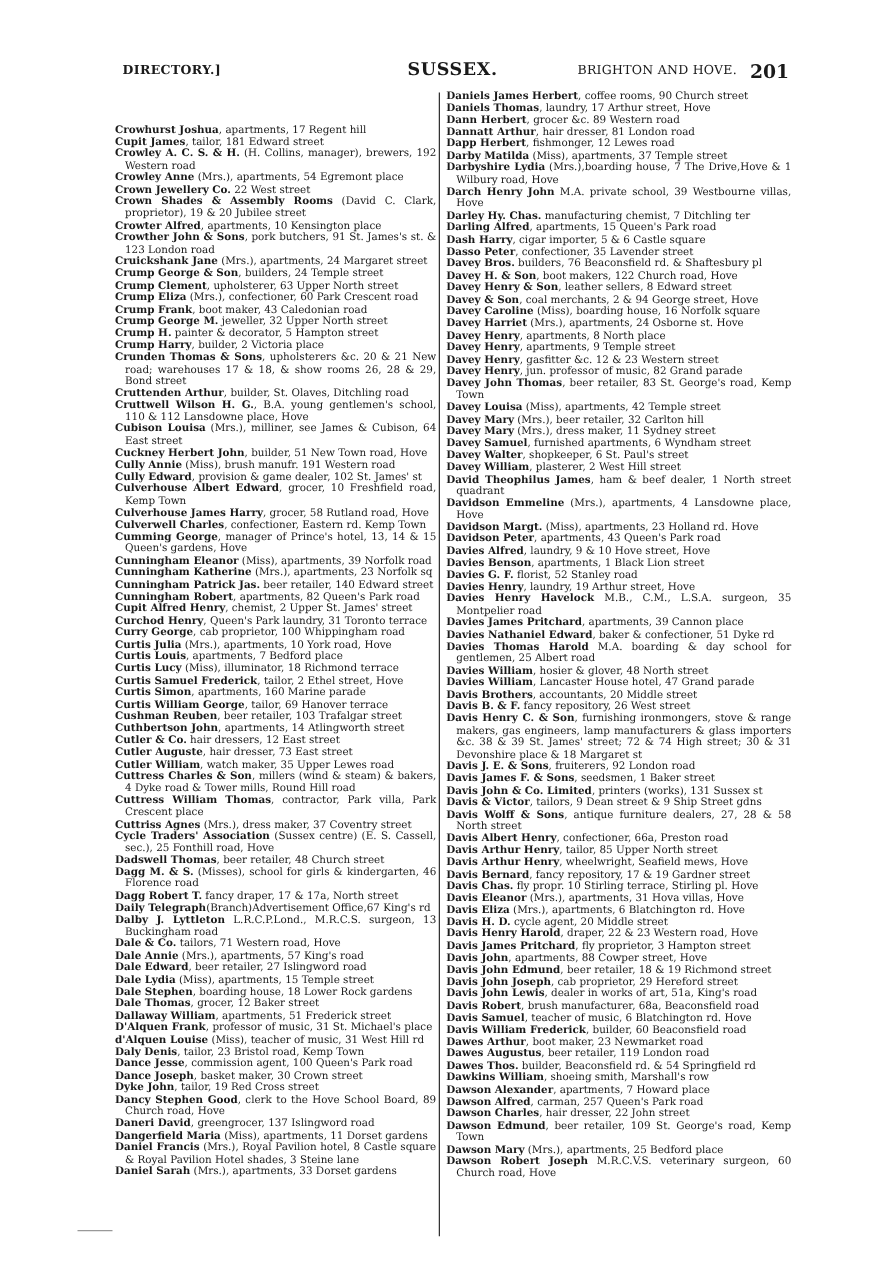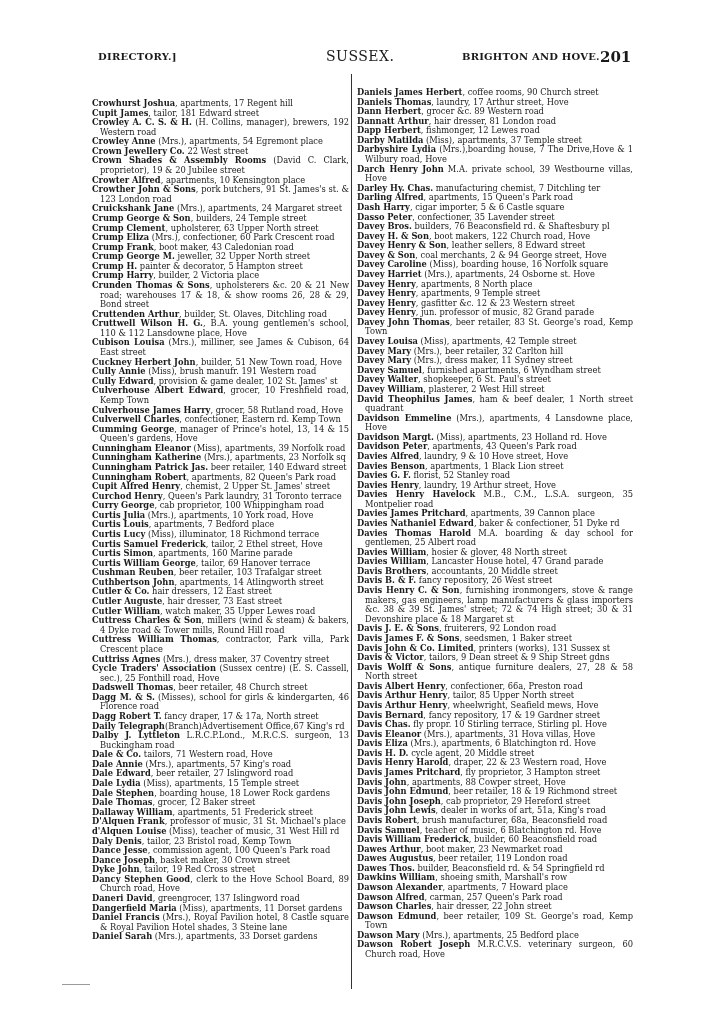--- a/index.html
+++ b/index.html
@@ -1,25 +1,25 @@
 <!DOCTYPE html>
 <html><head>
 <meta charset="utf-8">
 <style>
   html, body { margin: 0; padding: 0; background: #ffffff; }
   body { width: 714px; height: 1023px; position: relative; overflow: hidden;
          font-family: "DejaVu Serif", "Liberation Serif", serif; color: #1a1a1a; }
   .header { position: absolute; top: 48px; left: 92px; width: 546px; height: 18px; }
   .hdr-left { position: absolute; left: 6px; top: 3px; font-size: 10px; font-weight: bold; letter-spacing: 0.3px; }
-  .hdr-center { position: absolute; left: 234px; top: 0px; font-size: 14px; font-weight: normal; letter-spacing: 0.5px; text-align: right; }
-  .hdr-right { position: absolute; left: 370px; top: 3px; font-size: 10px; font-weight: bold; letter-spacing: 0.2px; }
+  .hdr-center { position: absolute; left: 234px; top: 0px; font-size: 14px; font-weight: bold; letter-spacing: 0.5px; text-align: right; }
+  .hdr-right { position: absolute; left: 370px; top: 3px; font-size: 10px; font-weight: normal; letter-spacing: 0.2px; }
   .hdr-page { position: absolute; left: 508px; top: 0px; font-size: 15px; font-weight: bold; }
   .col { position: absolute; top: 72px; font-size: 8.3px; line-height: 9.58px; }
   .col-left { left: 92px; width: 257px; margin-top: 27px; }
-  .col-right { left: 357px; width: 276px; margin-top: 16px; }
+  .col-right { left: 357px; width: 276px; }
   .entry { text-indent: -8px; padding-left: 8px; text-align: justify; white-space: normal; }
   .entry span.name { font-weight: bold; }
   .divider { position: absolute; left: 351px; top: 74px; width: 1px; height: 915px; background: #333; }
   .margin-mark { position: absolute; left: 62px; top: 984px; width: 28px; height: 1px; background: #999; }
 </style>
 </head>
 <body>
 
 <div class="header">
   <span class="hdr-left">DIRECTORY.]</span>

